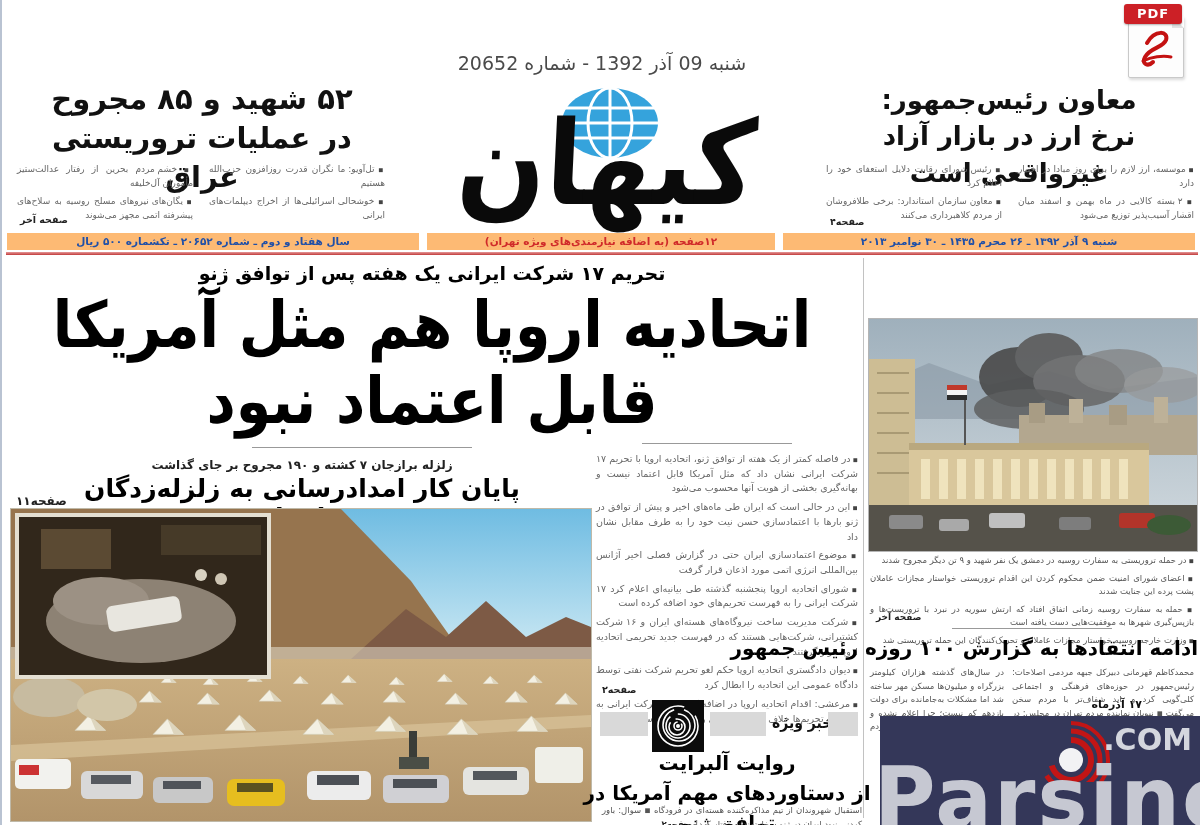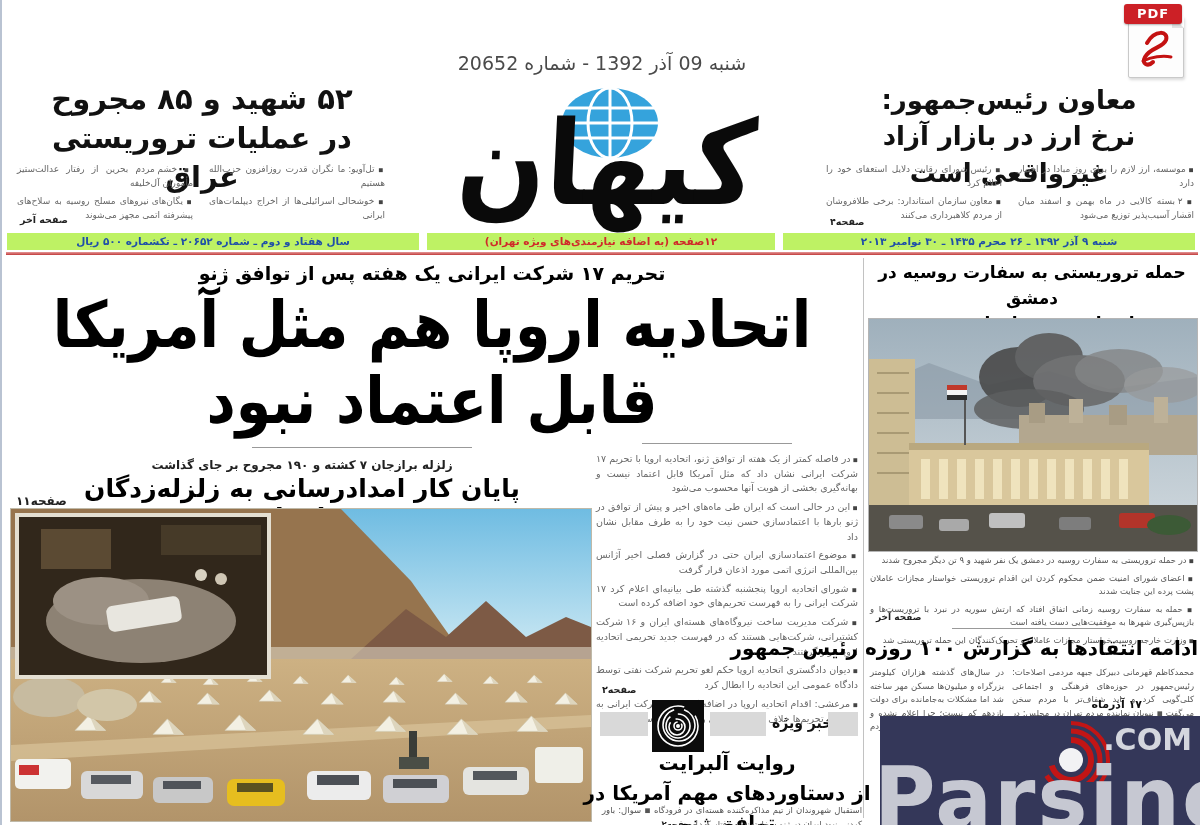--- a/index.html
+++ b/index.html
@@ -8,21 +8,21 @@
          font-family:"DejaVu Sans", sans-serif;}
   .abs{position:absolute;}
   .rtl{direction:rtl;unicode-bidi:plaintext;}
   .c{text-align:center;}
   .hl{font-weight:bold;color:#111;}
   .small{font-size:9px;color:#666;line-height:1.55;text-align:justify;}
   ul.bul{list-style:none;margin:0;padding:0;}
   ul.bul li{margin:0 0 4px 0;}
   ul.bul li::before{content:"◾ ";font-size:7px;color:#444;}
   .pageref{font-weight:bold;color:#222;}
-  .bar{background:#bef264;height:17px;line-height:17px;font-size:10.5px;font-weight:bold;
+  .bar{background:#fdba74;height:17px;line-height:17px;font-size:10.5px;font-weight:bold;
        text-align:center;overflow:hidden;white-space:nowrap;}
   .divider{border-top:1px solid #999;height:0;}
   
   .pdficon{width:62px;height:74px;}
   .pdfpage{position:absolute;left:4px;top:12px;width:54px;height:60px;background:#fdfdfd;
            border:1px solid #c9c9c9;border-radius:2px;box-shadow:1px 2px 3px rgba(0,0,0,.15);}
   .pdffold{position:absolute;right:-1px;top:-1px;width:0;height:0;
            border-left:12px solid #e2e2e2;border-top:12px solid #fff;}
   .pdfbanner{position:absolute;left:0;top:0;width:58px;height:20px;background:#cc2026;
              border-radius:3px;color:#fff;font-weight:bold;font-size:13px;text-align:center;
@@ -247,24 +247,20 @@
   <div class="abs rtl c alb-head" style="left:560px;top:748px;width:330px;">
     <div>روایت آلبرایت</div>
     <div>از دستاوردهای مهم آمریکا در توافق ژنو</div>
   </div>
   <div class="abs rtl tiny" style="left:600px;top:804px;width:260px;">
     <span>استقبال شهروندان از تیم مذاکره‌کننده هسته‌ای در فرودگاه</span> ◾
     <span>سوال: باور کردنی نبود ایران در ژنو سخاوتمندانه رفتار کرد!</span>
     <span class="pageref">صفحه۲</span>
   </div>
 
-  <div class="abs rtl c side-head" style="left:868px;top:260px;width:324px;">
-    <div>حمله تروریستی به سفارت روسیه در دمشق</div>
-    <div>همزمان با پیروزی‌های ارتش سوریه</div>
-  </div>
 
   <div class="abs" style="left:866px;top:318px;width:328px;height:232px;border:1px solid #b5b5b5;">
     <svg width="328" height="232" viewBox="0 0 328 232">
       <defs>
         <linearGradient id="dsky" x1="0" y1="0" x2="0" y2="1">
           <stop offset="0" stop-color="#9fb0bc"></stop>
             <stop offset="1" stop-color="#d3dbe0"></stop>
         </linearGradient>
       </defs>
       <rect width="328" height="232" fill="url(#dsky)"></rect>

